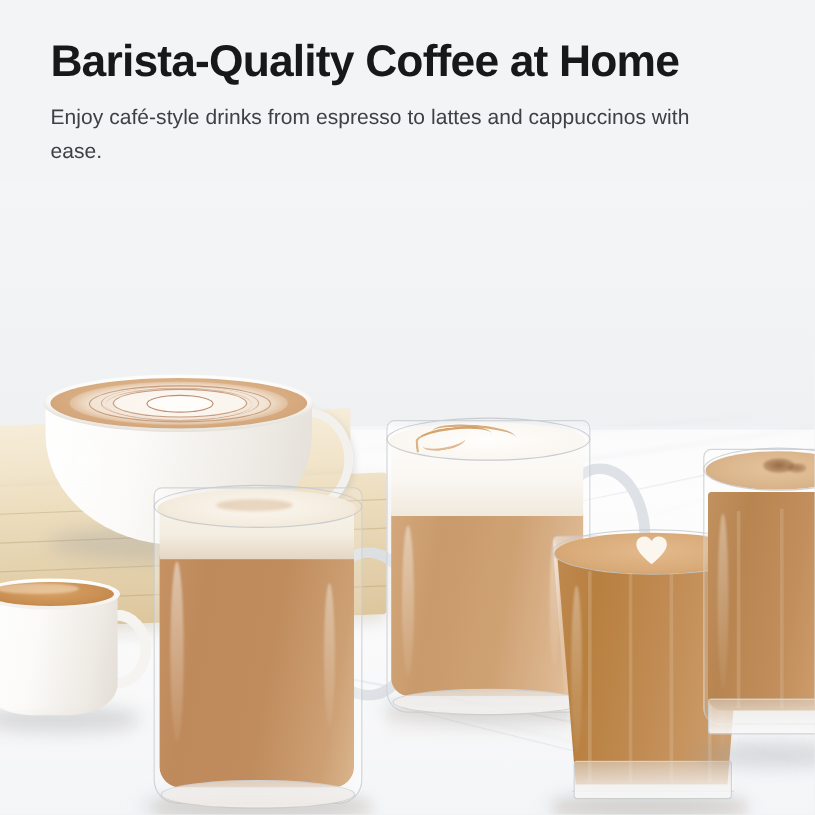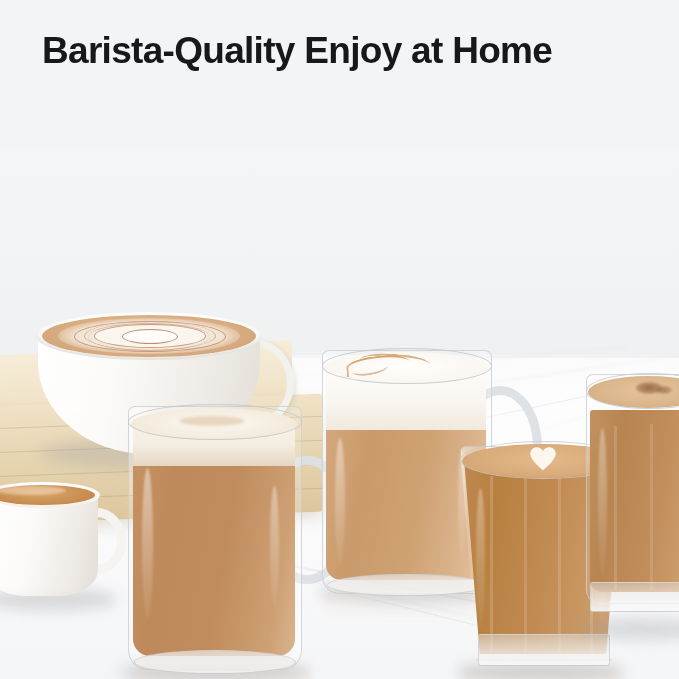--- a/index.html
+++ b/index.html
@@ -76,21 +76,22 @@
   .shine{position:absolute;background:linear-gradient(180deg,rgba(255,255,255,.85),rgba(255,255,255,.1));border-radius:50%;filter:blur(1px);}
   .shadow{position:absolute;border-radius:50%;filter:blur(7px);background:rgba(150,152,158,.30);}
   .reflect{position:absolute;border-radius:6px;filter:blur(4px);opacity:.30;}
 </style>
 </head>
 <body>
 
 <div id="stage">
 
   <div class="textwrap">
-    <h1 id="heading">Barista-Quality Enjoy at Home</h1>
+    <h1 id="heading">Barista-Quality Coffee at Home</h1>
+    <p id="subtitle">Enjoy café-style drinks from espresso to lattes and cappuccinos with ease.</p>
   </div>
 
   <div class="photo">
 
     <div class="backdrop"></div>
     <div class="counter"></div>
     <div class="counter-edge"></div>
 
     <div class="vein soft" style="left:300px;top:210px;width:330px;height:2px;transform:rotate(-5deg);"></div>
     <div class="vein soft" style="left:380px;top:226px;width:300px;height:1.5px;transform:rotate(-8deg);"></div>

